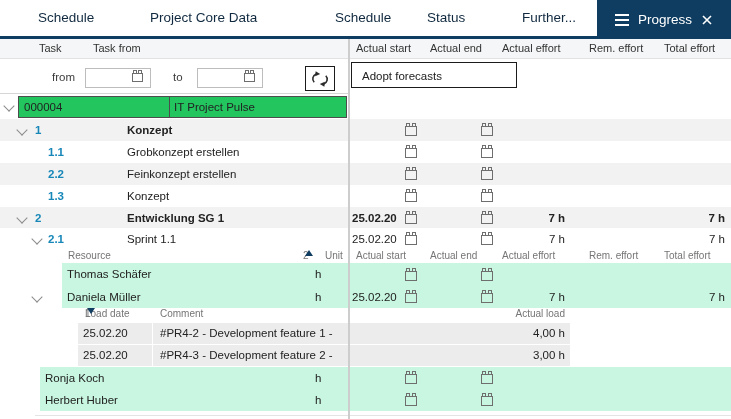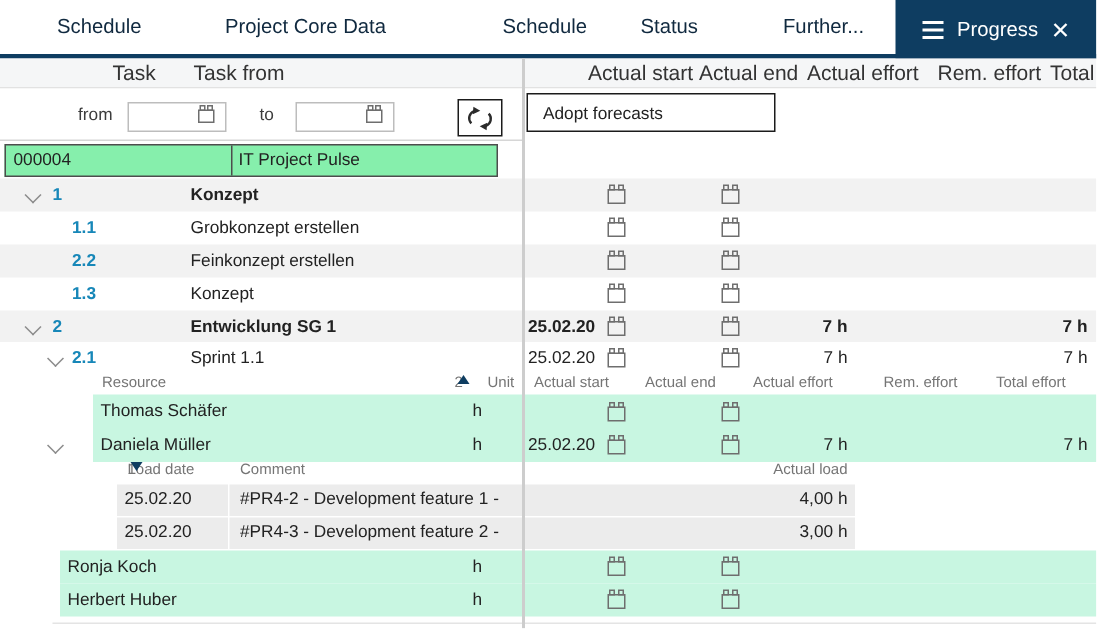--- a/index.html
+++ b/index.html
@@ -10,21 +10,21 @@
   .tabbar{position:absolute;top:0;left:0;right:0;height:36px;background:#fff;}
   .tab-underline{position:absolute;top:36px;left:0;right:0;height:3px;background:#0e3d61;}
   .tab{position:absolute;top:0;height:36px;line-height:36px;color:#10293f;font-size:13.5px;cursor:default;white-space:nowrap;}
   .tab-active{position:absolute;top:0;left:597px;width:134px;height:39px;background:#0e3d61;color:#fff;
               display:flex;align-items:center;justify-content:center;gap:9px;font-size:13.5px;}
   .burger{display:flex;flex-direction:column;gap:3px;}
   .burger span{display:block;width:14px;height:2px;background:#fff;}
 
   
   .colheader{position:absolute;top:39px;left:0;right:0;height:19px;background:#f5f6f7;border-bottom:1px solid #e2e2e2;}
-  .colheader span{position:absolute;top:0;line-height:19px;color:#333;font-size:14px;white-space:nowrap;margin-left:36px;}
+  .colheader span{position:absolute;top:0;line-height:19px;color:#333;font-size:11px;white-space:nowrap;}
 
   
   .filterrow{position:absolute;top:59px;left:0;right:0;height:36px;background:#fff;}
   .filter-border{position:absolute;top:93px;left:0;width:348px;height:1px;background:#d6d6d6;}
   .flabel{position:absolute;top:8px;line-height:20px;color:#3c3c3c;}
   .dinput{position:absolute;top:9px;width:64px;height:18px;border:1px solid #bdbdbd;background:#fff;}
   .btn-refresh{position:absolute;left:305px;top:7px;width:28px;height:23px;border:1.5px solid #1b1b1b;background:#fff;
                display:flex;align-items:center;justify-content:center;}
   .btn-adopt{position:absolute;left:351px;top:3px;width:166px;height:26px;border:1.5px solid #1b1b1b;background:#fff;
              line-height:26px;padding-left:10px;box-sizing:border-box;color:#222;}
@@ -56,21 +56,21 @@
   .cal:before{left:0px;}
   .cal:after{right:0px;}
   .cal-sm{top:4px;left:46px;width:9px;height:7px;}
   
   .tri-up{display:inline-block;width:0;height:0;border-left:4px solid transparent;border-right:4px solid transparent;
           border-bottom:6px solid #0e3d61;margin-left:2px;}
   .tri-down{display:inline-block;width:0;height:0;border-left:4px solid transparent;border-right:4px solid transparent;
             border-top:6px solid #0e3d61;margin-left:2px;}
 
   
-  .projbox{position:absolute;left:3px;top:1px;width:329px;height:22px;border:1px solid #4d4d4d;background:#86efac;box-sizing:border-box;}
+  .projbox{position:absolute;left:18px;top:1px;width:329px;height:22px;border:1px solid #4d4d4d;background:#22c55e;box-sizing:border-box;}
   .projdiv{position:absolute;left:150px;top:0;bottom:0;width:1px;background:#4d4d4d;}
 
   
   .loadcell{position:absolute;top:0;height:21px;background:#ececec;line-height:21px;}
 
   .bottomline{position:absolute;top:415px;left:35px;right:0;height:1px;background:#e4e4e4;}
   .subhdr{position:absolute;left:0;right:0;}
   .subhdr span{position:absolute;color:#757575;font-size:10px;white-space:nowrap;}
 </style>
 </head>

